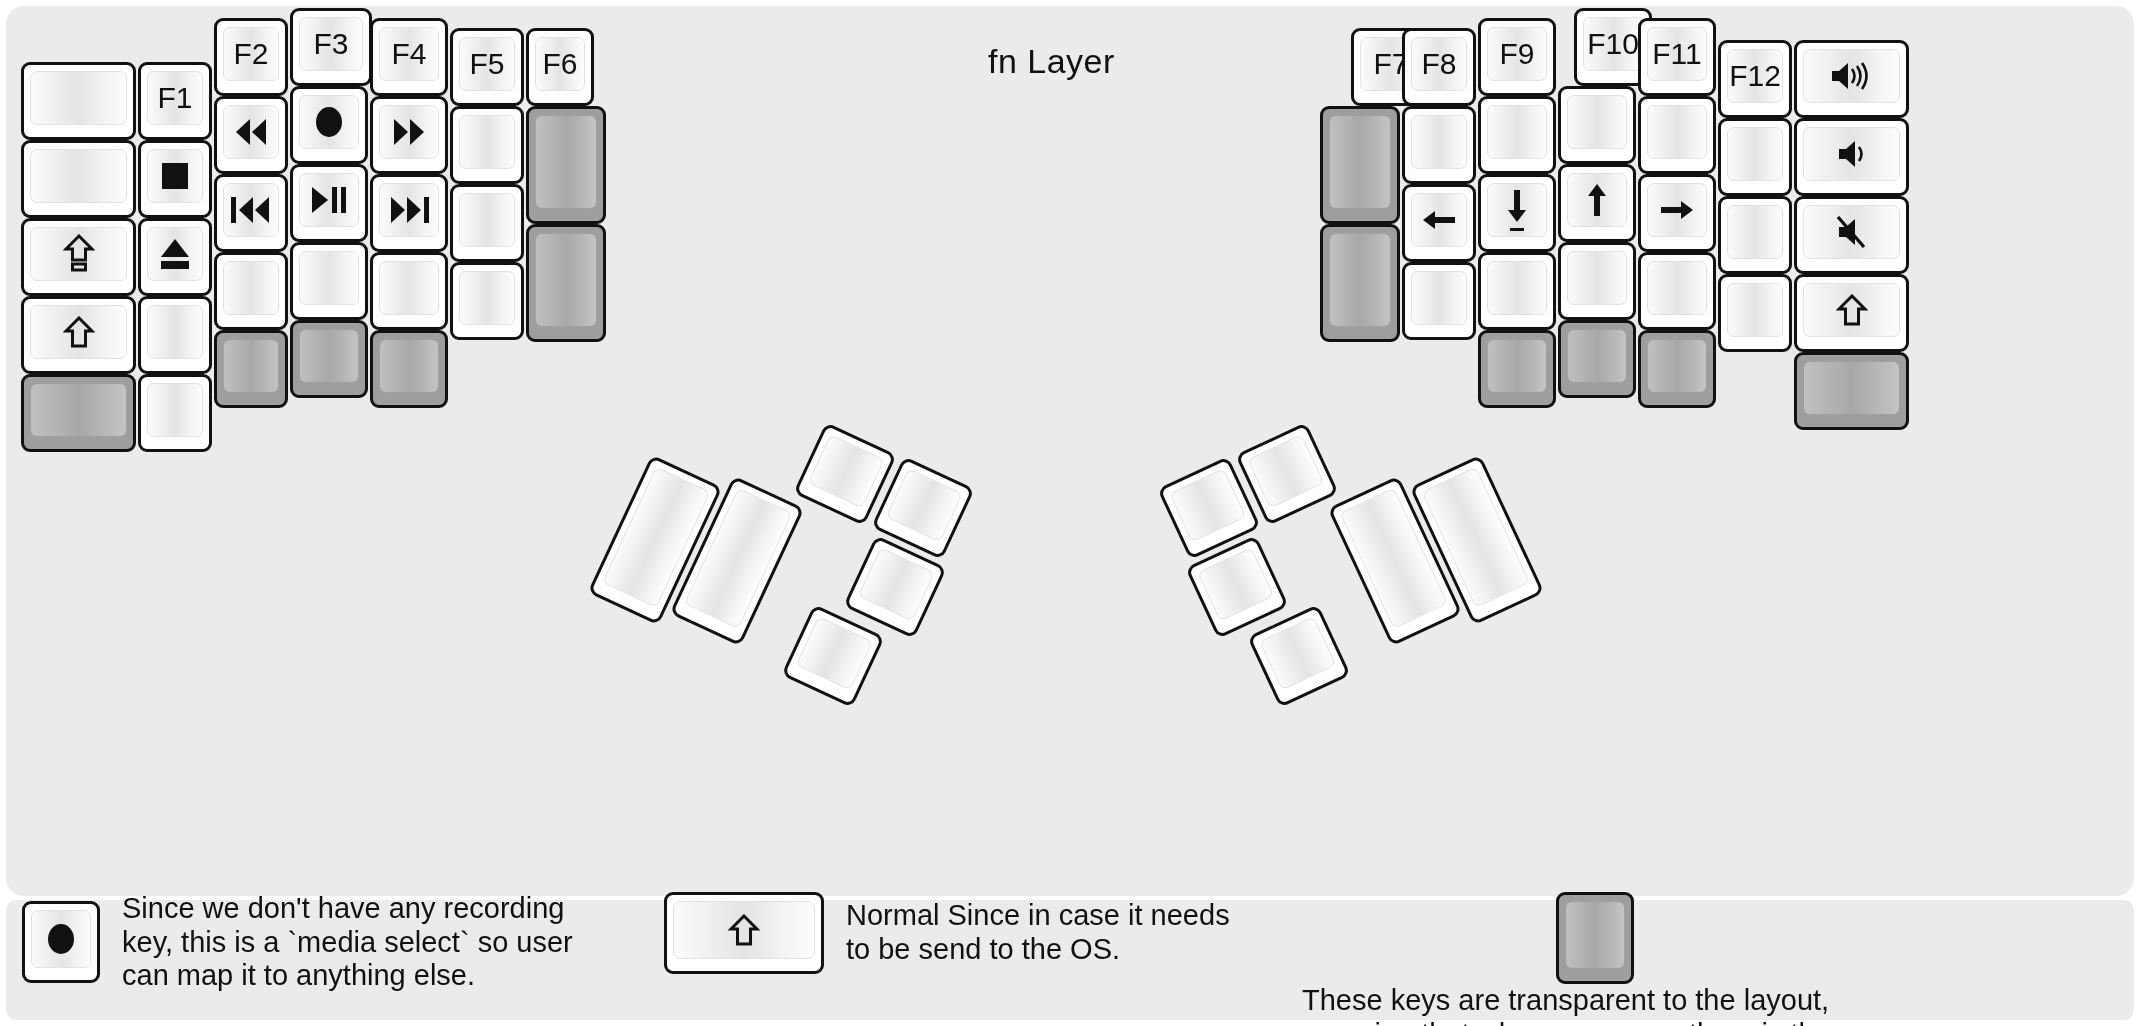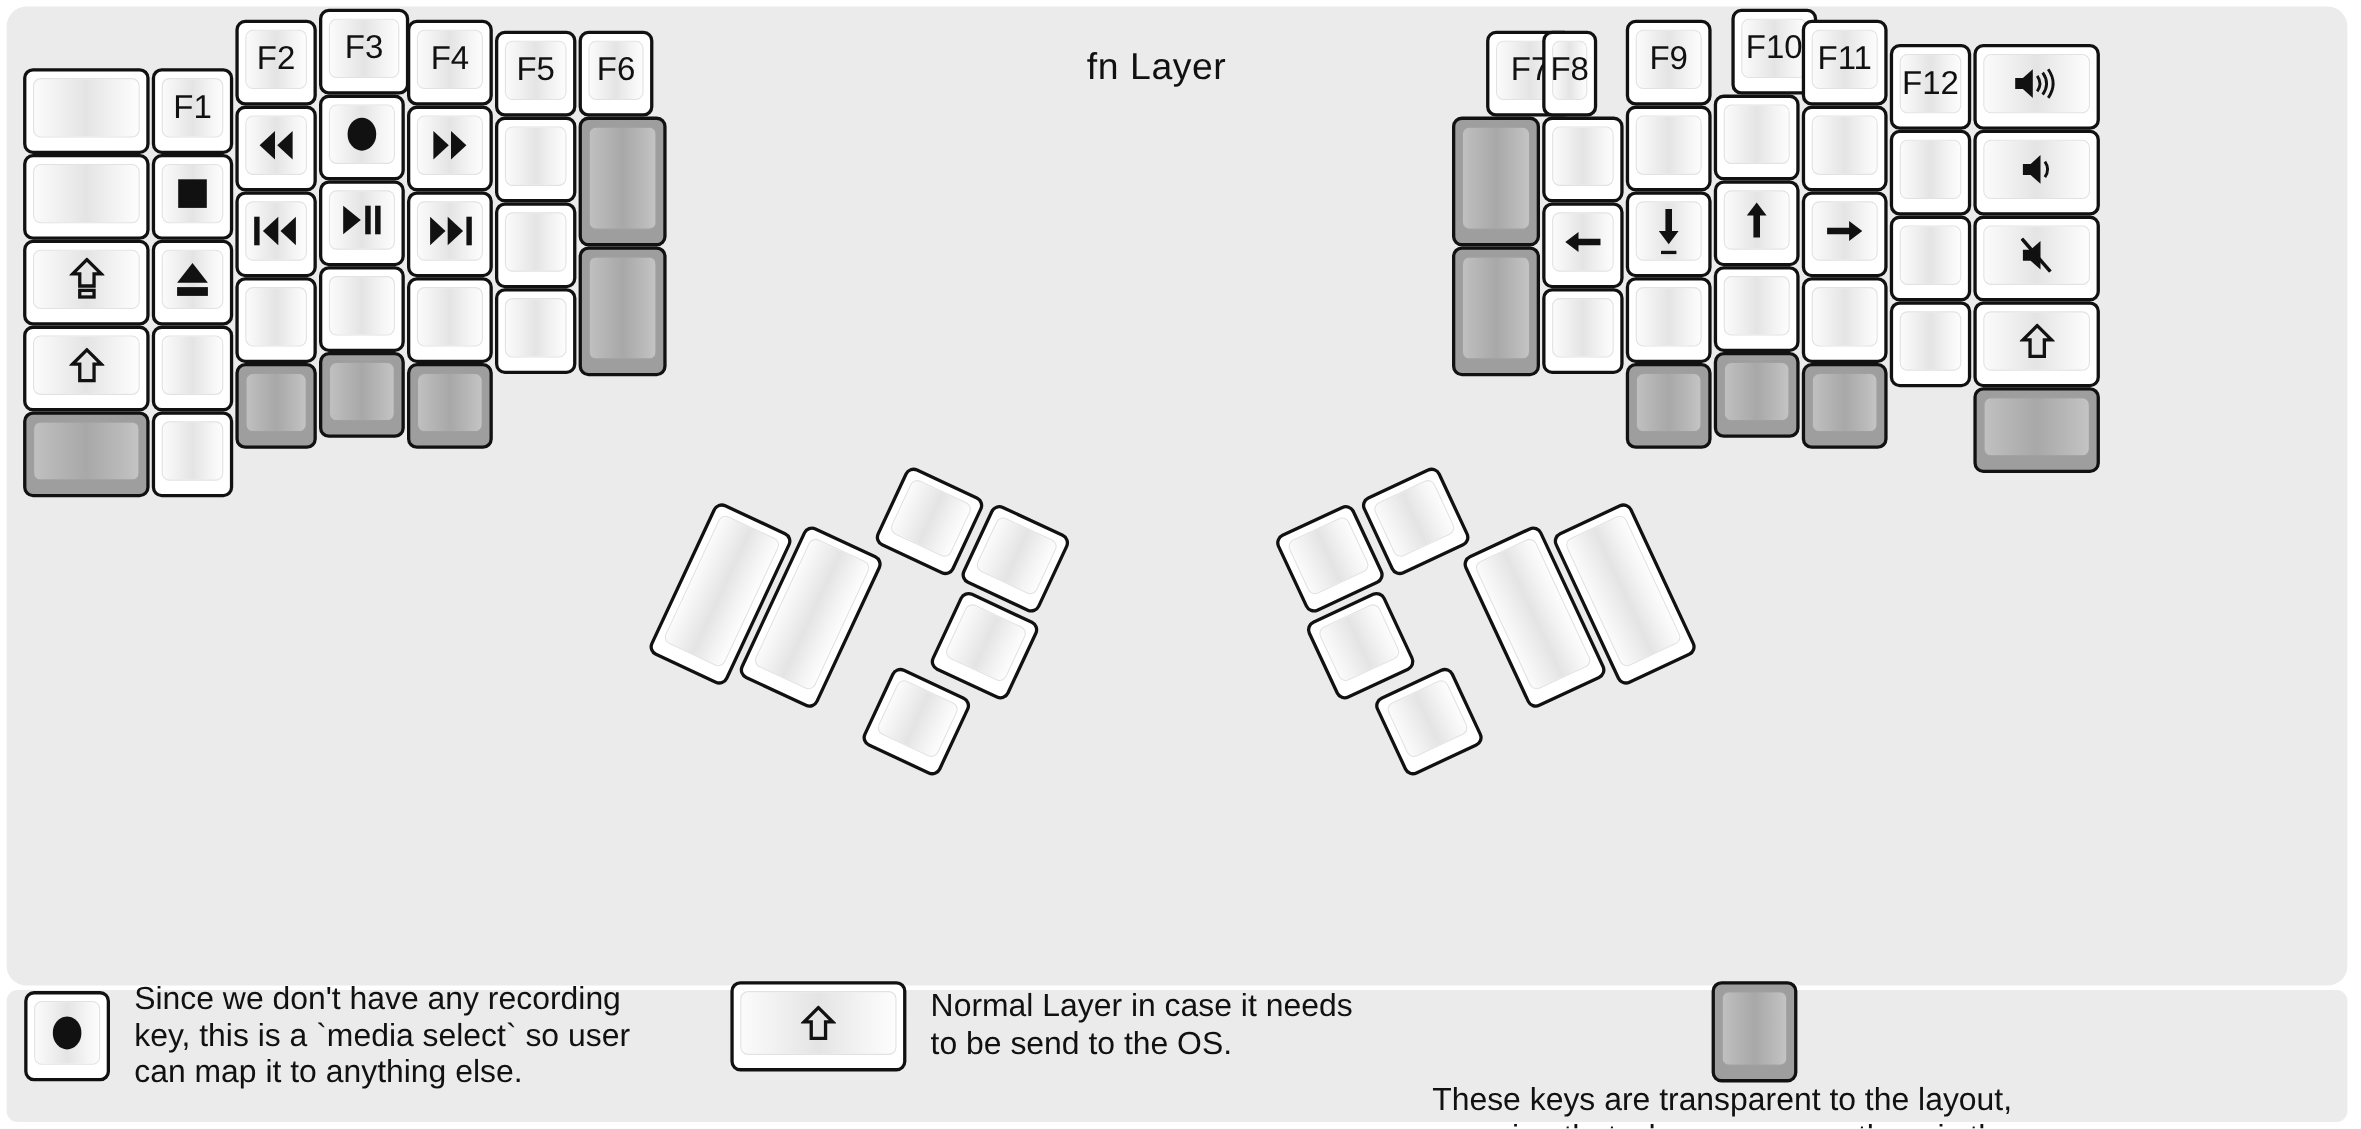--- a/index.html
+++ b/index.html
@@ -221,21 +221,21 @@
       <div class="cap">
         <span class="lbl">F7</span>
       </div>
     </div>
     <div class="key trans" style="left: 1320px; top: 106px; width: 80px; height: 118px;">
       <div class="cap"></div>
     </div>
     <div class="key trans" style="left: 1320px; top: 224px; width: 80px; height: 118px;">
       <div class="cap"></div>
     </div>
-    <div class="key" style="left: 1402px; top: 28px; width: 50px; height: 78px; padding-left: 31px;">
+    <div class="key" style="left: 1402px; top: 28px; width: 74px; height: 78px; padding-left: 31px;">
       <div class="cap">
         <span class="lbl">F8</span>
       </div>
     </div>
     <div class="key" style="left: 1402px; top: 106px; width: 74px; height: 78px;">
       <div class="cap"></div>
     </div>
     <div class="key" style="left: 1402px; top: 184px; width: 74px; height: 78px;">
       <div class="cap">
         <span class="glyph">
@@ -429,21 +429,21 @@
     <div class="legitem" style="left: 664px; top: 892px;">
       <div class="key legkey" style="position: relative; width: 160px; height: 82px;">
         <div class="cap">
           <span class="glyph">
             <svg class="ic" width="32" height="33" viewBox="0 0 32 33" fill="#111">
               <path d="M16 2 L29 15 L22.5 15 L22.5 30 L9.5 30 L9.5 15 L3 15 Z" fill="none" stroke="#111" stroke-width="3" stroke-linejoin="miter"></path>
             </svg>
           </span>
         </div>
       </div>
-      <div class="legtext">Normal Layer in case it needs
+      <div class="legtext">Normal Since in case it needs
 to be send to the OS.</div>
     </div>
     <div class="legitem" style="left: 1280px; top: 892px; flex-direction: column;">
       <div class="key legkey trans" style="position: relative; width: 78px; height: 92px;">
         <div class="cap"></div>
       </div>
       <div class="legtext">These keys are transparent to the layout,
 meaning that when you press them is the same
 as pressing this key on the previous layer.</div>
     </div>

